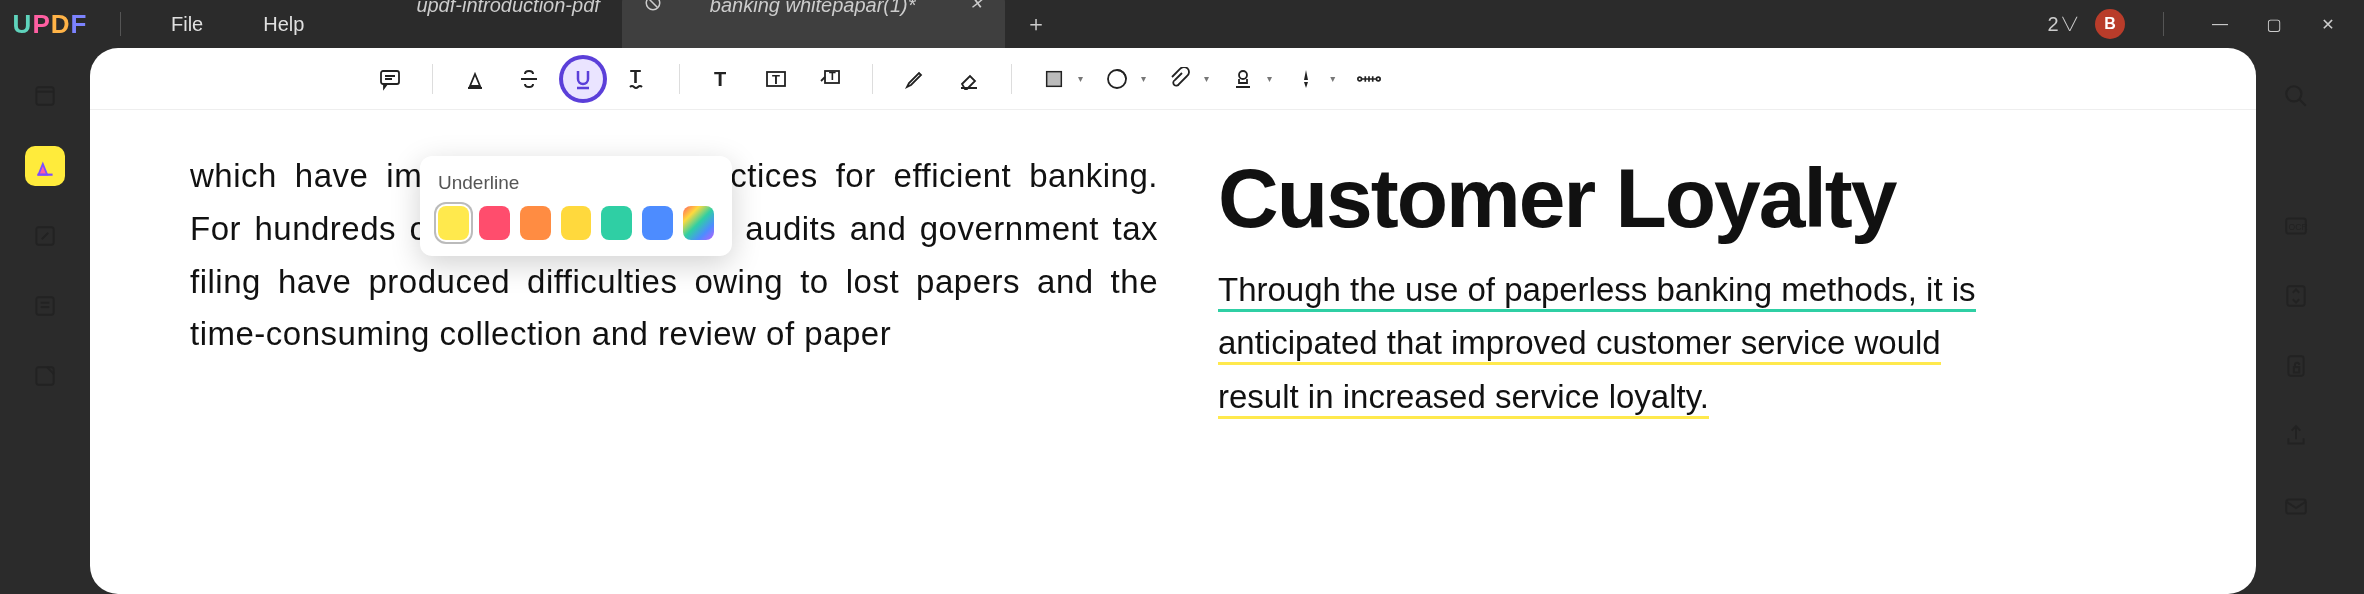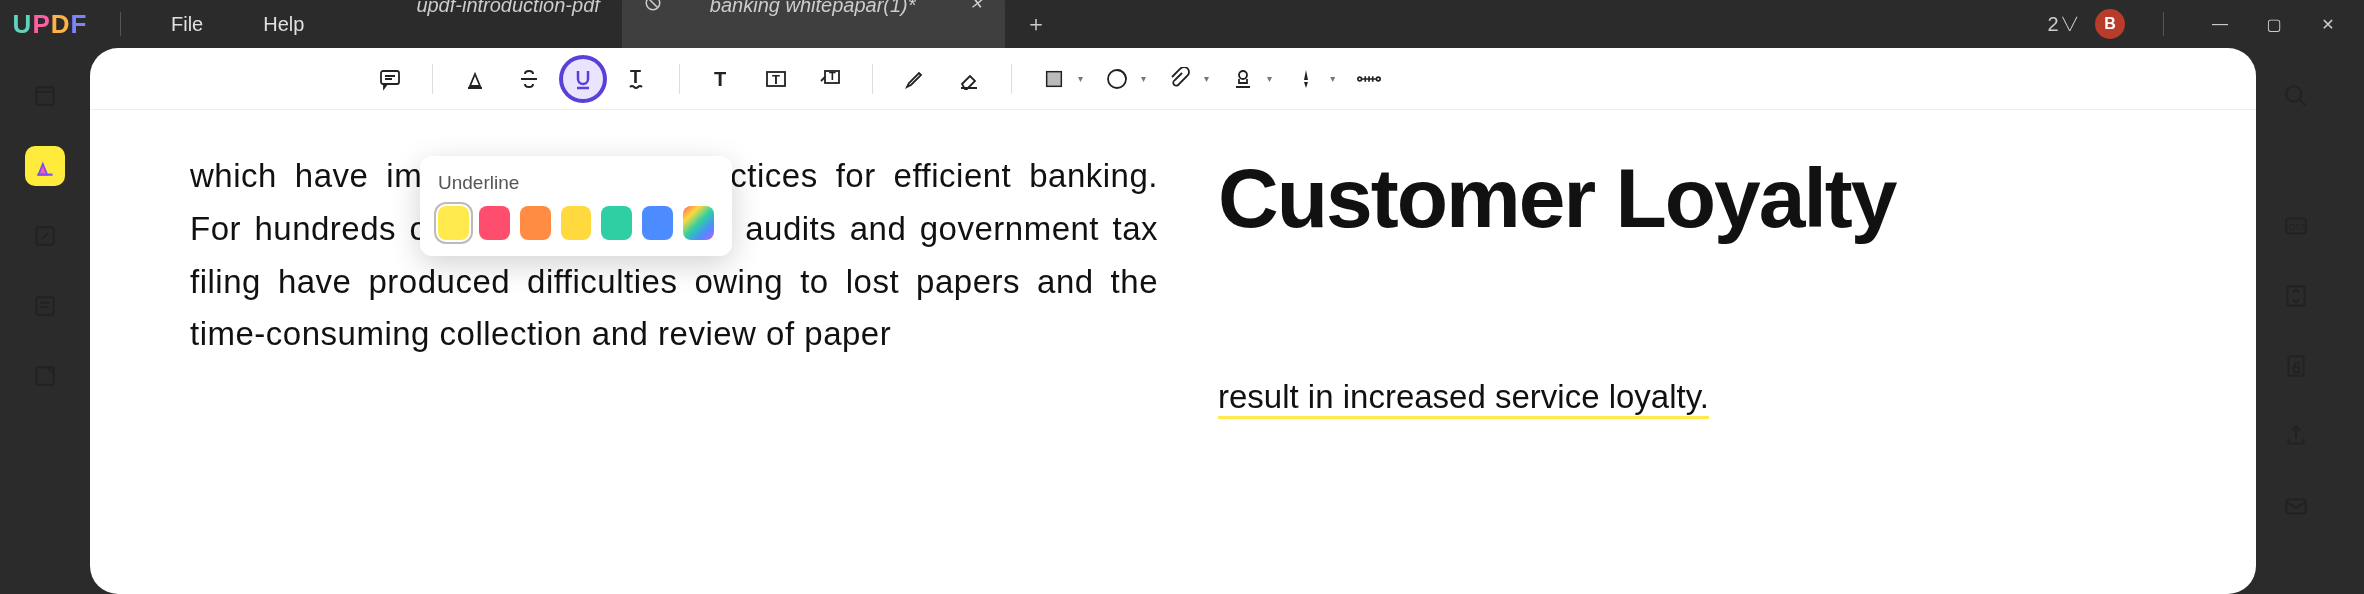--- a/index.html
+++ b/index.html
@@ -239,22 +239,22 @@
             <line x1="18" y1="9" x2="18" y2="15"></line>
           </svg>
         </div>
     </div>
 
     <div class="document">
       <div class="col left">which have implemented best practices for efficient banking. For hundreds of years, paper base audits and government tax filing have produced difficulties owing to lost papers and the time-consuming collection and review of paper</div>
       <div class="col right">
         <h1>Customer Loyalty</h1>
         <p>
-          <br>
-          <br>
+          <span class="ul-teal">Through the use of paperless banking methods, it is</span><br>
+          <span class="ul-yellow">anticipated that improved customer service would</span><br>
           <span class="ul-yellow">result in increased service loyalty.</span>
         </p>
       </div>
     </div>
 
     <div class="popup">
       <div class="ptitle">Underline</div>
       <div class="swatches">
         <div class="swatch sw-yellow sel"></div>
         <div class="swatch sw-red"></div>

